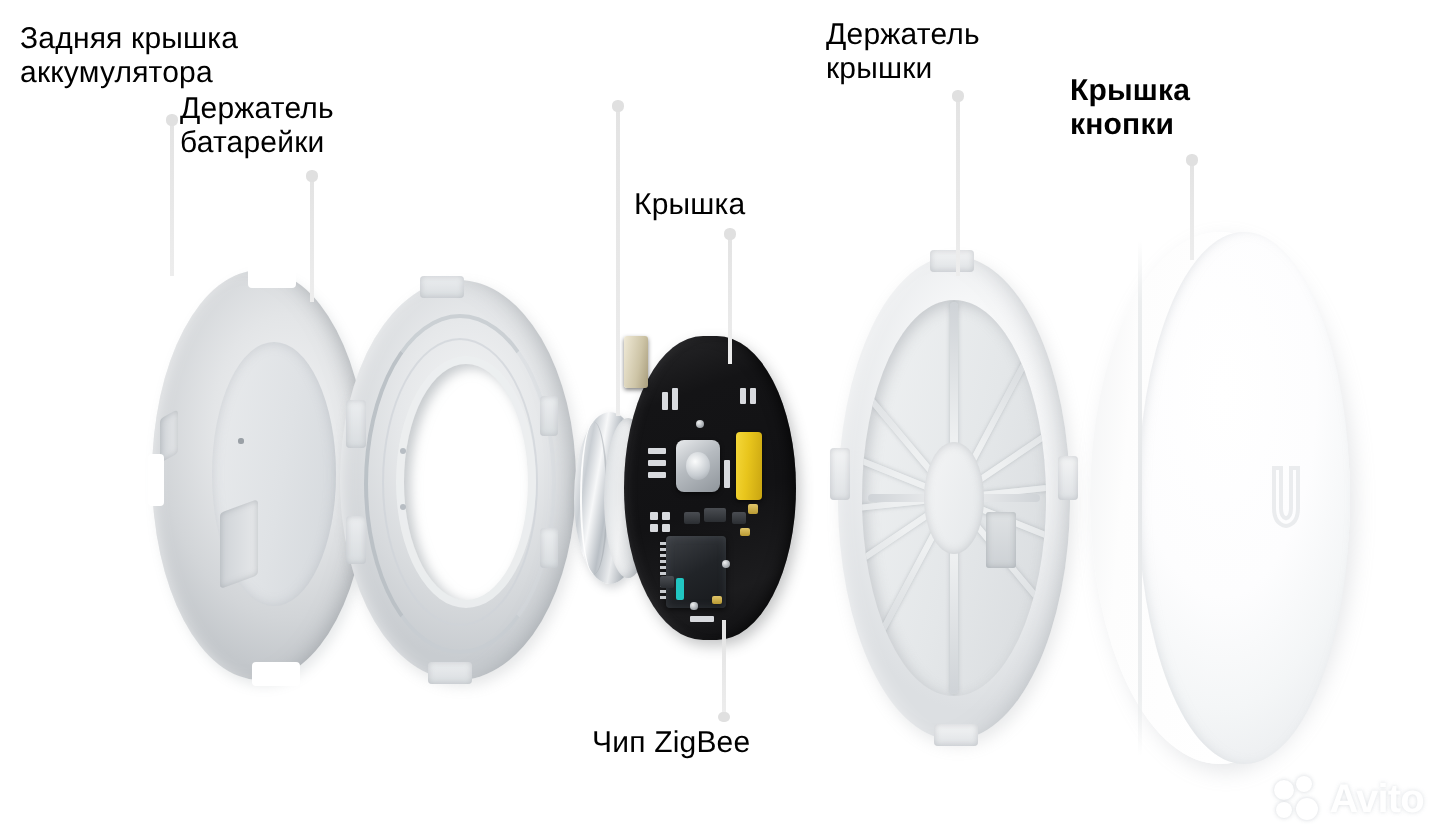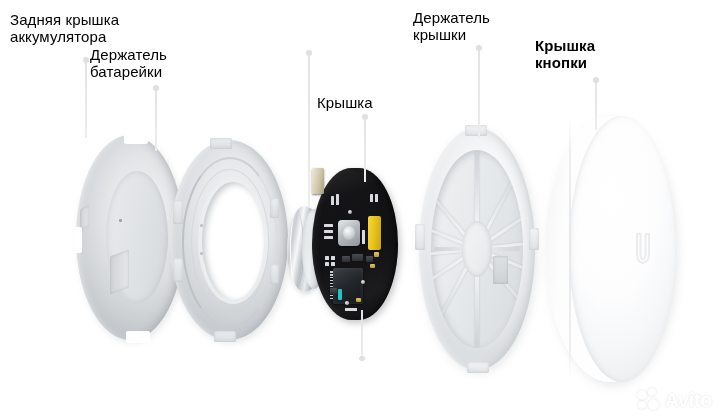--- a/index.html
+++ b/index.html
@@ -492,20 +492,21 @@
 
 
   <div class="label" style="left:317px;top:95px;width:94px;">Крышка</div>
 
   <div class="label" style="left:413px;top:10px;width:130px;">Держатель
 крышки</div>
 
   <div class="label" style="left:535px;top:38px;width:122px;font-weight:bold;">Крышка
 кнопки</div>
 
+  <div class="label" style="left:296px;top:364px;width:132px;">Чип ZigBee</div>
 
   <div class="avito">
     <div class="marks">
       <i class="m1"></i>
         <i class="m2"></i>
         <i class="m3"></i>
         <i class="m4"></i>
     </div>
     <div class="word">Avito</div>
   </div>

